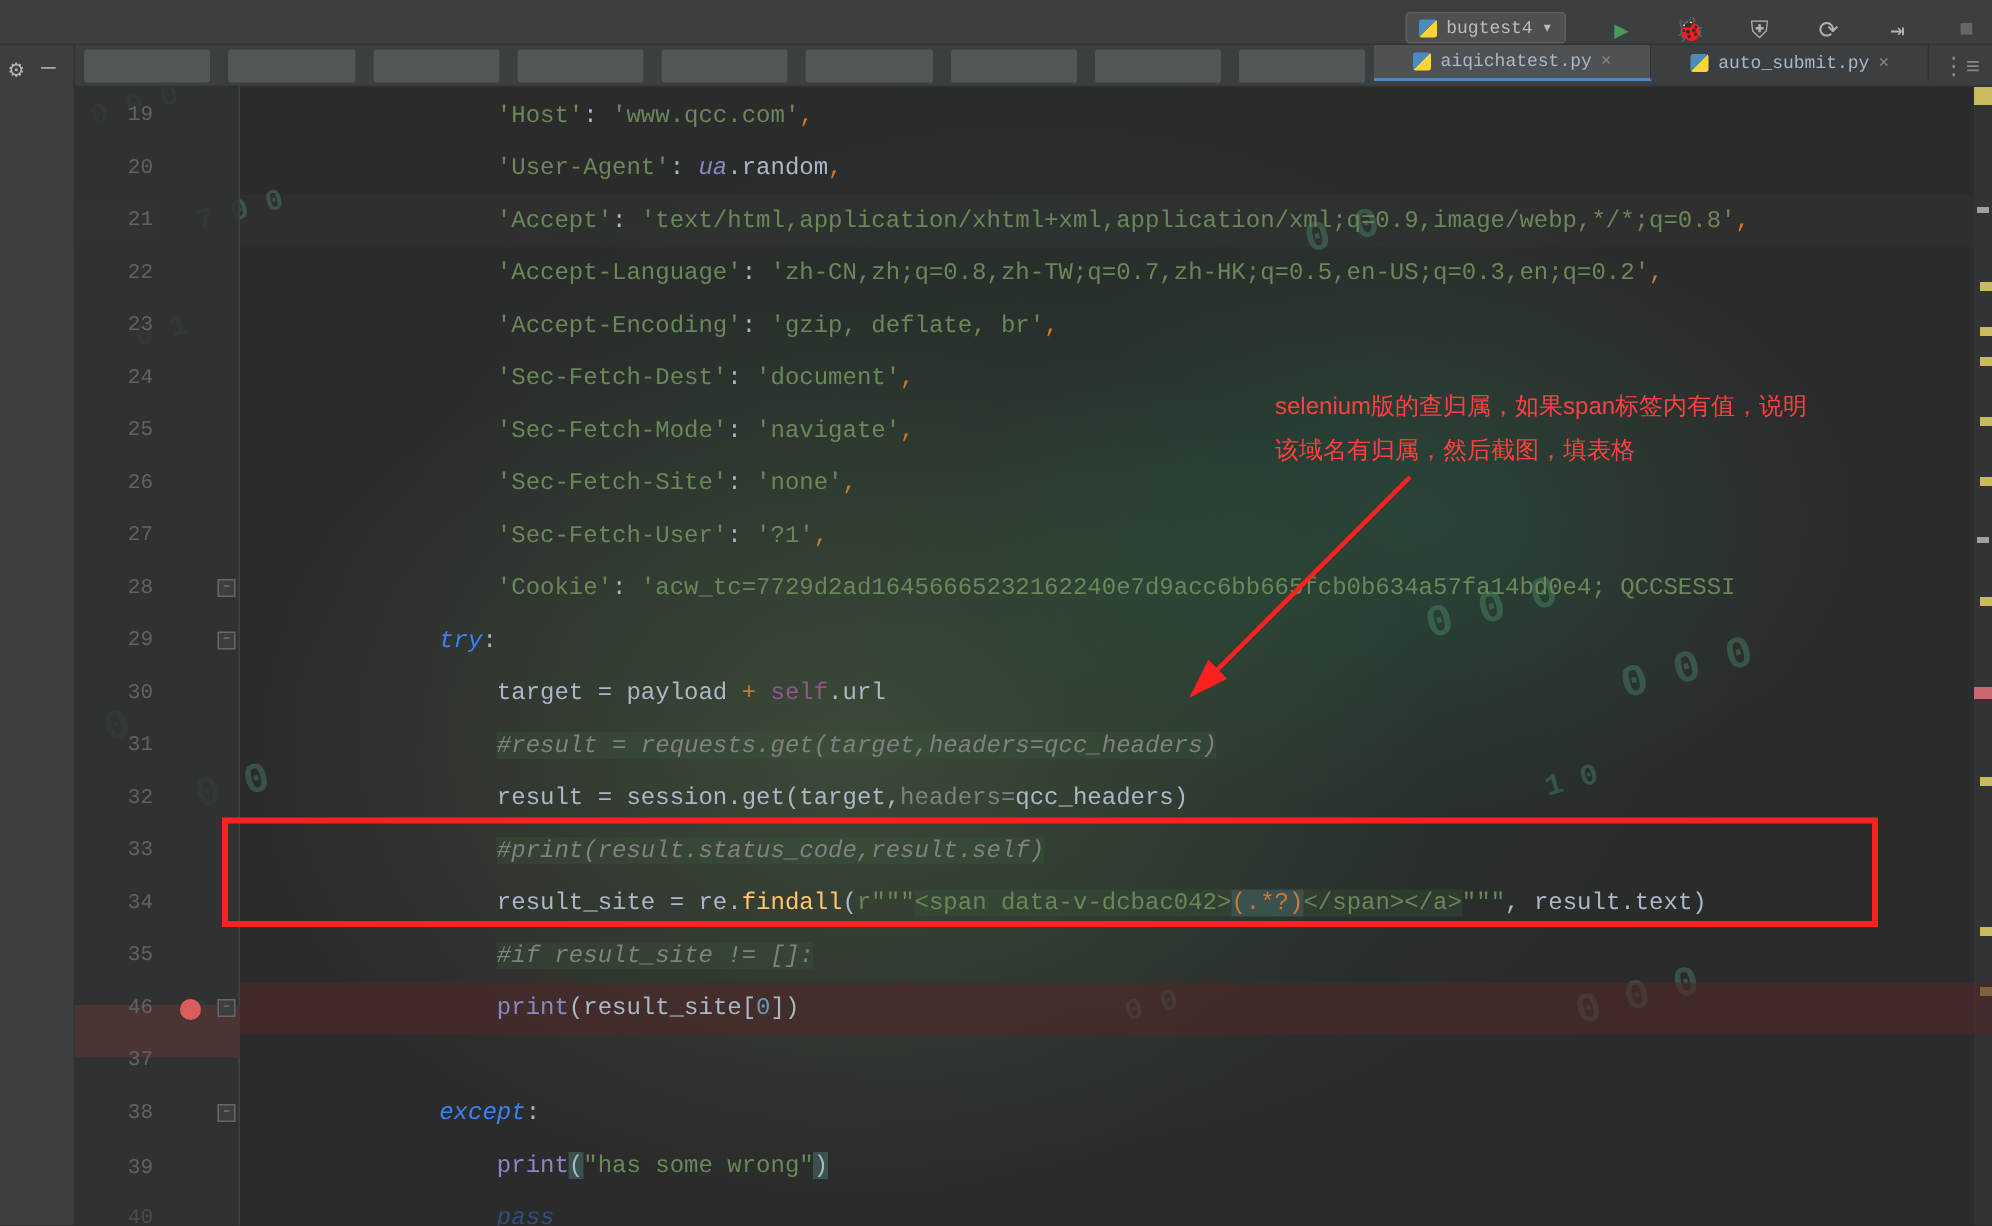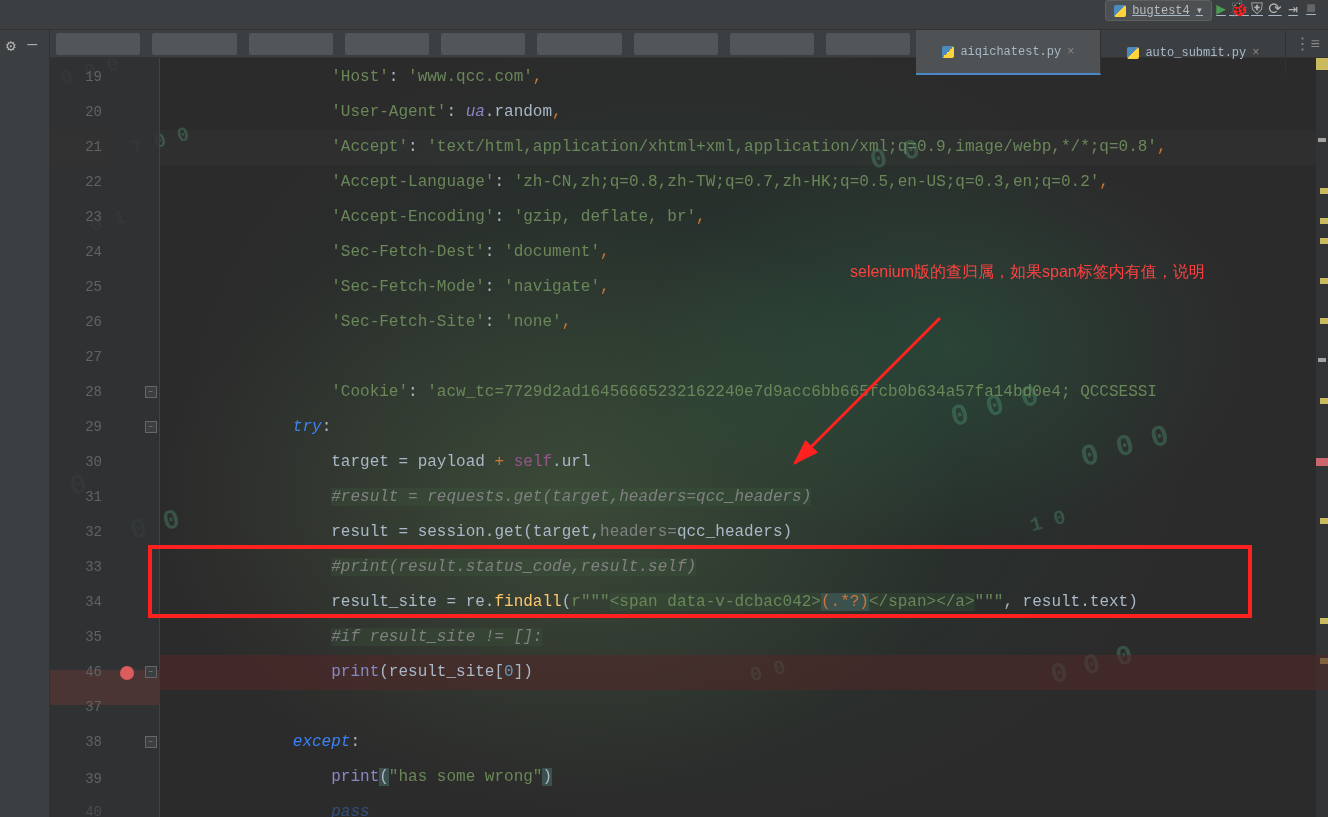--- a/index.html
+++ b/index.html
@@ -31,26 +31,25 @@
   font-weight: bold;
   transform: rotate(-15deg);
   pointer-events: none;
 }
 .top-toolbar {
   height: 30px;
   background: #3c3f41;
   border-bottom: 1px solid #323232;
   display: flex;
   justify-content: flex-end;
-  align-items: flex-start;
+  align-items: flex-end;
   padding-right: 8px;
-  gap: 0;
+  gap: 28px;
   position: relative;
   z-index: 2;
-  text-decoration: underline;
 }
 .run-config {
   background: #4c5052;
   border: 1px solid #5e6060;
   border-radius: 3px;
   padding: 2px 8px;
   display: flex;
   align-items: center;
   gap: 6px;
   font-size: 12px;
@@ -101,21 +100,21 @@
   z-index: 2;
 }
 .tab-placeholder {
   width: 85px;
   height: 22px;
   margin: 3px 6px;
   background: #515658;
   border-radius: 2px;
 }
 .tab {
-  height: 45px;
+  height: 24px;
   display: flex;
   align-items: center;
   padding: 0 26px;
   gap: 6px;
   font-size: 12px;
   cursor: pointer;
   border-right: 1px solid #323232;
 }
 .tab.active {
   background: #4e5254;
@@ -397,38 +396,40 @@
     <div class="caret-hl" style="top:72px"></div>
 
     <div class="code-line" style="top:2px"><span>            </span><span class="str">'Host'</span><span>: </span><span class="str">'www.qcc.com'</span><span class="nkey">,</span></div>
     <div class="code-line" style="top:37px"><span>            </span><span class="str">'User-Agent'</span><span>: </span><span class="ua">ua</span><span>.random</span><span class="nkey">,</span></div>
     <div class="code-line" style="top:72px"><span>            </span><span class="str">'Accept'</span><span>: </span><span class="str">'text/html,application/xhtml+xml,application/xml;q=0.9,image/webp,*/*;q=0.8'</span><span class="nkey">,</span></div>
     <div class="code-line" style="top:107px"><span>            </span><span class="str">'Accept-Language'</span><span>: </span><span class="str">'zh-CN,zh;q=0.8,zh-TW;q=0.7,zh-HK;q=0.5,en-US;q=0.3,en;q=0.2'</span><span class="nkey">,</span></div>
     <div class="code-line" style="top:142px"><span>            </span><span class="str">'Accept-Encoding'</span><span>: </span><span class="str">'gzip, deflate, br'</span><span class="nkey">,</span></div>
     <div class="code-line" style="top:177px"><span>            </span><span class="str">'Sec-Fetch-Dest'</span><span>: </span><span class="str">'document'</span><span class="nkey">,</span></div>
     <div class="code-line" style="top:212px"><span>            </span><span class="str">'Sec-Fetch-Mode'</span><span>: </span><span class="str">'navigate'</span><span class="nkey">,</span></div>
     <div class="code-line" style="top:247px"><span>            </span><span class="str">'Sec-Fetch-Site'</span><span>: </span><span class="str">'none'</span><span class="nkey">,</span></div>
+    <div class="code-line" style="top:282px"><span>            </span><span class="str">'Sec-Fetch-User'</span><span>: </span><span class="str">'?1'</span><span class="nkey">,</span></div>
     <div class="code-line" style="top:317px"><span>            </span><span class="str">'Cookie'</span><span>: </span><span class="str">'acw_tc=7729d2ad16456665232162240e7d9acc6bb665fcb0b634a57fa14bd0e4; QCCSESSI</span></div>
     <div class="code-line" style="top:352px"><span>        </span><span class="key">try</span><span>:</span></div>
     <div class="code-line" style="top:387px"><span>            </span><span>target = payload </span><span class="nkey">+</span><span> </span><span class="self">self</span><span>.url</span></div>
     <div class="code-line" style="top:422px"><span>            </span><span class="comment commentbox">#result = requests.get(target,headers=qcc_headers)</span></div>
     <div class="code-line" style="top:457px"><span>            </span><span>result = session.get(target,</span><span class="parname">headers=</span><span>qcc_headers)</span></div>
     <div class="code-line" style="top:492px"><span>            </span><span class="comment commentbox">#print(result.status_code,result.self)</span></div>
     <div class="code-line" style="top:527px"><span>            </span><span>result_site = re.</span><span class="func">findall</span><span>(</span><span class="str">r</span><span class="str">"""</span><span class="regex regex-hl">&lt;span data-v-dcbac042&gt;</span><span class="regex-group">(.*?)</span><span class="regex regex-hl">&lt;/span&gt;&lt;/a&gt;</span><span class="str">"""</span><span>, result.text)</span></div>
     <div class="code-line" style="top:562px"><span>            </span><span class="comment commentbox">#if result_site != []:</span></div>
     <div class="code-line" style="top:597px"><span>            </span><span class="builtin">print</span><span>(result_site[</span><span class="num">0</span><span>])</span></div>
     <div class="code-line" style="top:667px"><span>        </span><span class="key">except</span><span>:</span></div>
     <div class="code-line" style="top:702px"><span>            </span><span class="builtin">print</span><span class="sel-bracket">(</span><span class="str">"has some wrong"</span><span class="sel-bracket">)</span></div>
     <div class="code-line" style="top:737px;opacity:0.4"><span>            </span><span class="key">pass</span></div>
   </div>
 
   <div class="highlight-box" style="top:487px;left:98px;width:1104px;height:73px"></div>
 
   <div class="annotation" style="top:200px;left:800px">
     <div>selenium版的查归属，如果span标签内有值，说明</div>
+    <div>该域名有归属，然后截图，填表格</div>
   </div>
 
   <svg class="arrow-svg" style="top:250px;left:730px" width="180" height="170">
     <defs>
         <marker id="ah" markerWidth="10" markerHeight="10" refX="8" refY="3" orient="auto">
           <path d="M0,0 L0,6 L9,3 z" fill="#ff2020"></path>
         </marker>
       </defs>
     <line x1="160" y1="10" x2="15" y2="155" stroke="#ff2020" stroke-width="3" marker-end="url(#ah)"></line>
   </svg>

